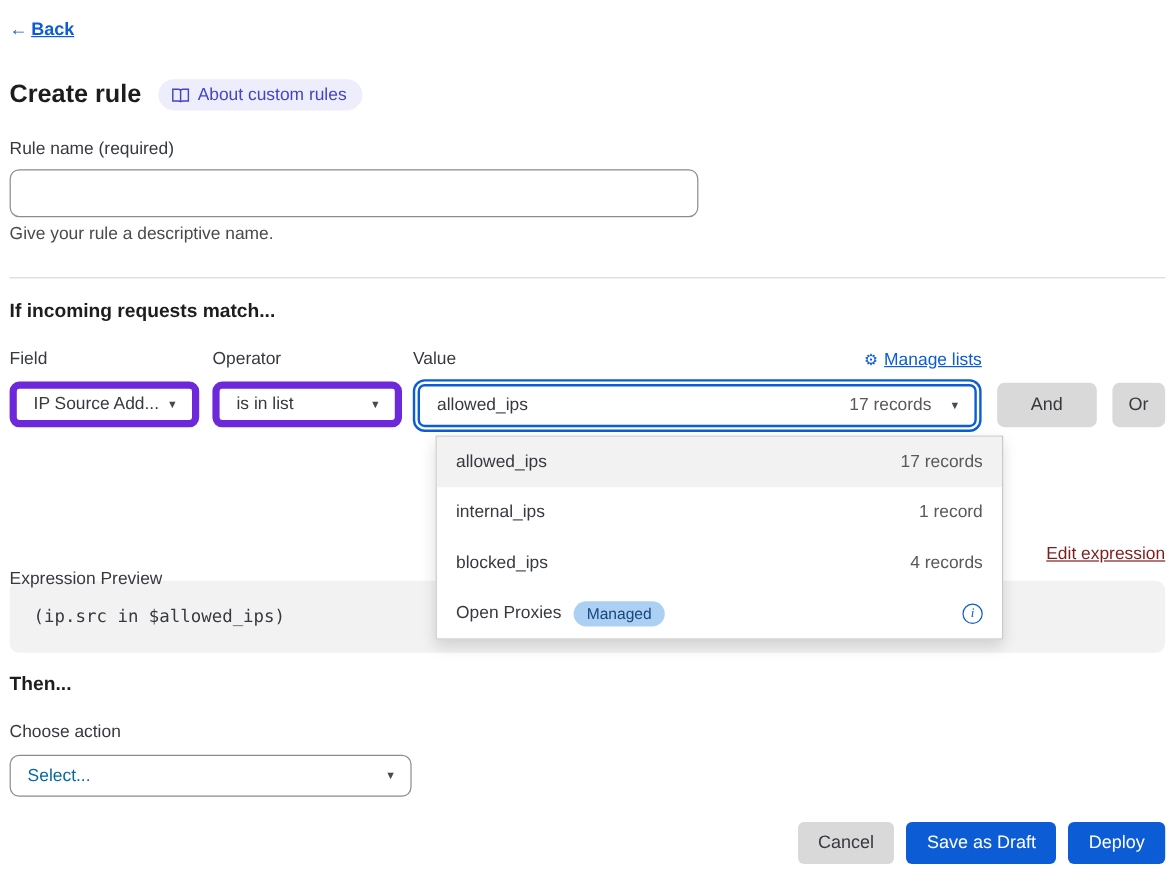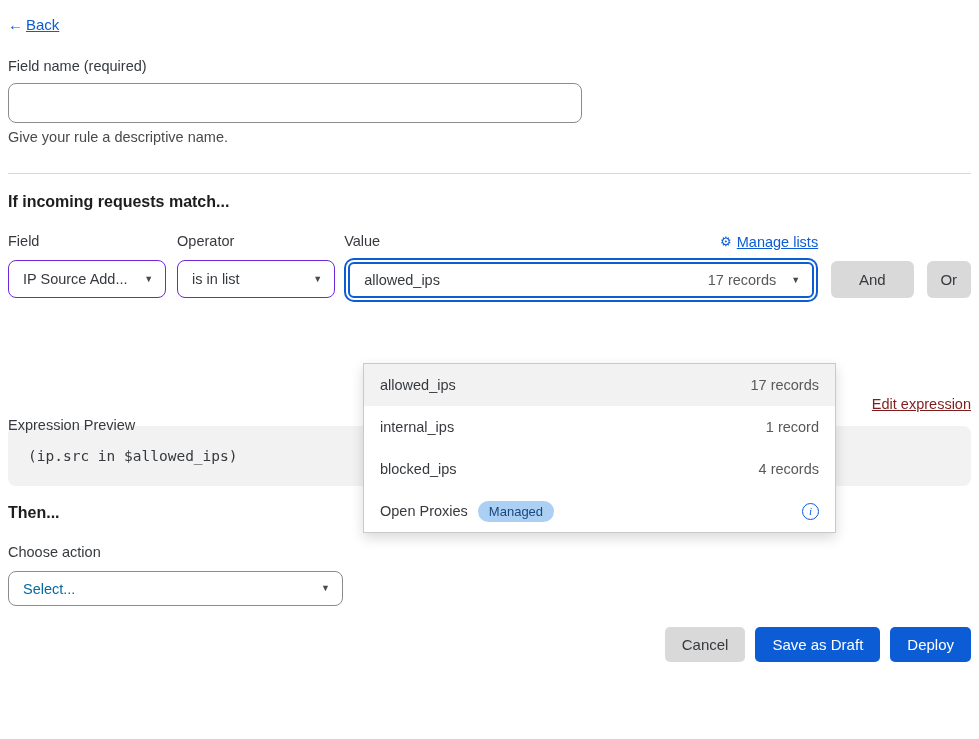--- a/index.html
+++ b/index.html
@@ -2,42 +2,42 @@
 <html><head>
 <meta charset="utf-8">
 <style>
   * { margin:0; padding:0; box-sizing:border-box; }
   html,body { width:979px; height:739px; background:#ffffff; font-family:"Liberation Sans", sans-serif; color:#1d1d1d; position:relative; overflow:hidden; }
   .container { padding:16px 8px 0 8px; width:979px; position:relative; }
 
   
   .back-row { height:20px; }
   .back-link { color:#0b5cd5; font-size:15px; text-decoration:none; display:inline-flex; align-items:center; gap:3px; cursor:pointer; }
-  .back-link .txt { text-decoration:underline; }
+  .back-link .txt { text-decoration:underline;font-weight:bold; }
 
   
   .title-row { margin-top:28px; display:flex; align-items:center; gap:14px; height:30px; }
   .page-title { font-size:21px; font-weight:700; color:#1d1d1d; }
   .about-badge { display:inline-flex; align-items:center; gap:7px; background:#eeedfb; color:#4343c9; font-size:14.5px; padding:5px 13px 5px 11px; border-radius:14px; cursor:pointer; }
 
   
   .field-label { margin-top:22px; font-size:14.5px; color:#36393e; height:17px; }
   .rule-name-input { display:block; margin-top:8px; width:574px; height:40px; border:1px solid #8c8c8c; border-radius:8px; font-size:14px; padding:0 12px; outline:none; background:#fff; }
   .helper-text { margin-top:6px; font-size:14.5px; color:#4a4a4a; height:17px; }
 
   .divider { margin-top:27px; border-top:1px solid #d9d9d9; height:0; }
 
   .section-heading { margin-top:19px; font-size:16px; font-weight:700; color:#1d1d1d; height:19px; }
   .then-heading { margin-top:18px; }
 
   
   .cond-row { margin-top:21px; display:flex; align-items:flex-end; }
   .cond-col { display:flex; flex-direction:column; }
   .col-label { font-size:14.5px; color:#36393e; height:17px; margin-bottom:10px; }
-  .select-box { height:38px; border:1px solid #6d28d9; border-radius:8px; background:#fff; display:flex; align-items:center; justify-content:space-between; padding:0 12px 0 14px; font-size:14.5px; color:#36393e; cursor:pointer; }
+  .select-box { height:38px; border:6px solid #6d28d9; border-radius:8px; background:#fff; display:flex; align-items:center; justify-content:space-between; padding:0 12px 0 14px; font-size:14.5px; color:#36393e; cursor:pointer; }
   .caret { font-size:9px; color:#4a4a4a; line-height:1; }
   .col-field { width:167px; margin-right:11px; }
   .col-operator { width:167px; margin-right:9px; }
   .col-value { width:476px; }
   .value-label-row { display:flex; justify-content:space-between; align-items:center; height:17px; margin-bottom:10px; }
   .manage-lists { color:#0b5cd5; font-size:14.5px; display:inline-flex; align-items:center; gap:5px; cursor:pointer; }
   .manage-lists .txt { text-decoration:underline; }
   .gear { font-size:13px; text-decoration:none; }
   .value-combo { margin:2px 4px 0 4px; width:466px; height:36px; border:2px solid #0b5cd5; border-radius:6px; background:#fff; display:flex; align-items:center; justify-content:space-between; padding:0 12px 0 14px; box-shadow:0 0 0 2px #ffffff, 0 0 0 4px #0b5cd5; cursor:pointer; }
   .value-combo .left { font-size:14.5px; color:#36393e; }
@@ -77,22 +77,32 @@
 
 <div class="container">
 
   <div class="back-row">
     <a class="back-link">
       <span>←</span>
         <span class="txt">Back</span>
     </a>
   </div>
 
+  <div class="title-row">
+    <span class="page-title">Create rule</span>
+    <span class="about-badge">
+      <svg width="15" height="13" viewBox="0 0 16 14">
+          <path d="M1 1.5h5c1.1 0 2 .7 2 1.5 0-.8.9-1.5 2-1.5h5v10.5h-5c-1.1 0-2 .6-2 1.2 0-.6-.9-1.2-2-1.2H1z" fill="none" stroke="#4343c9" stroke-width="1.3"></path>
+          <line x1="8" y1="3" x2="8" y2="12.7" stroke="#4343c9" stroke-width="1.3"></line>
+        </svg>
+      <span>About custom rules</span>
+    </span>
+  </div>
 
-  <div class="field-label">Field name (required)</div>
+  <div class="field-label">Rule name (required)</div>
   <input class="rule-name-input" type="text" value="" style="">
   <div class="helper-text">Give your rule a descriptive name.</div>
 
   <div class="divider"></div>
 
   <div class="section-heading">If incoming requests match...</div>
 
   <div class="cond-row">
     <div class="cond-col col-field">
       <div class="col-label">Field</div>

